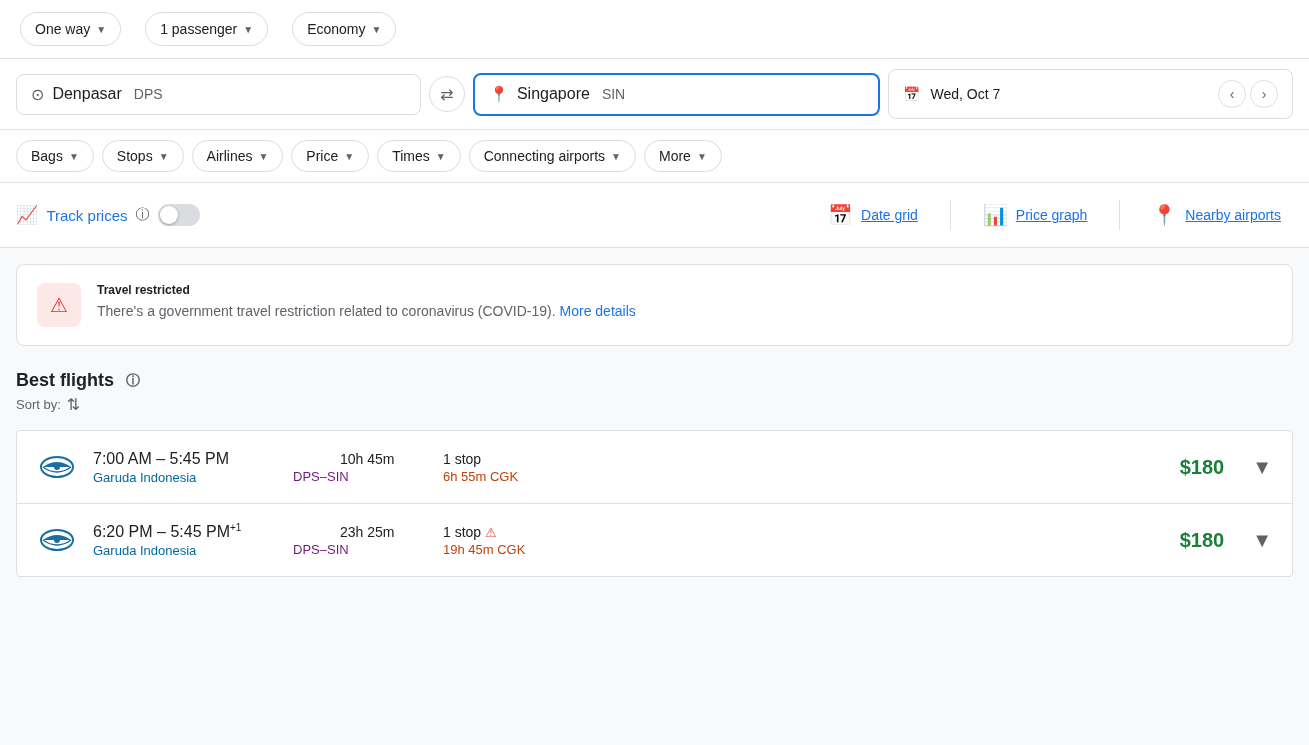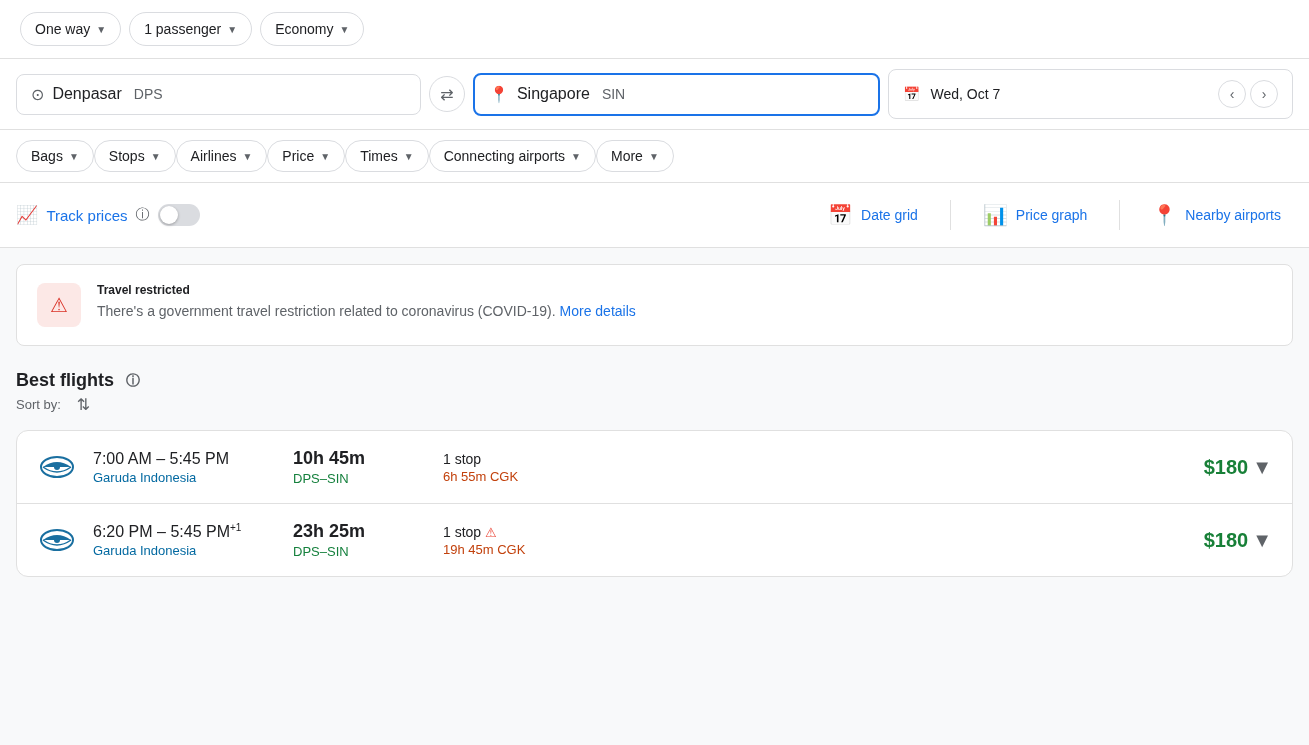--- a/index.html
+++ b/index.html
@@ -4,21 +4,21 @@
   <style>
     * { box-sizing: border-box; margin: 0; padding: 0; }
     body { font-family: 'Google Sans', Arial, sans-serif; font-size: 14px; background: #f8f9fa; color: #202124; }
 
     
     .top-bar {
       background: white;
       padding: 12px 20px;
       display: flex;
       align-items: center;
-      gap: 8px;
+      gap: 24px;
       border-bottom: 1px solid #e0e0e0;
     }
     .top-bar-btn {
       display: flex; align-items: center; gap: 6px;
       padding: 8px 14px; border: 1px solid #dadce0; border-radius: 20px;
       background: white; cursor: pointer; font-size: 14px; color: #202124;
     }
     .top-bar-btn .chevron { font-size: 10px; color: #5f6368; }
 
     
@@ -59,21 +59,21 @@
       background: white; cursor: pointer; display: flex; align-items: center; justify-content: center;
       font-size: 14px; color: #5f6368;
     }
 
     
     .filter-bar {
       background: white;
       padding: 10px 16px;
       display: flex;
       align-items: center;
-      gap: 0;
+      gap: 8px;
       border-bottom: 1px solid #e0e0e0;
       flex-wrap: wrap;
     }
     .filter-btn {
       display: flex; align-items: center; gap: 6px;
       padding: 7px 14px; border: 1px solid #dadce0; border-radius: 20px;
       background: white; cursor: pointer; font-size: 14px; color: #202124;
     }
     .filter-btn .chevron { font-size: 10px; color: #5f6368; }
 
@@ -98,21 +98,21 @@
       width: 18px; height: 18px; border-radius: 50%; background: white;
       position: absolute; top: 2px; left: 2px;
       box-shadow: 0 1px 3px rgba(0,0,0,0.3);
     }
     .track-right { margin-left: auto; display: flex; align-items: center; gap: 20px; }
     .track-option {
       display: flex; align-items: center; gap: 8px;
       cursor: pointer; padding: 6px 12px; border-radius: 20px;
     }
     .track-option .opt-icon { font-size: 20px; }
-    .track-option .opt-label { font-size: 14px; color: #1a73e8; font-weight: 500; }
+    .track-option .opt-label { font-size: 14px; color: #1a73e8; font-weight: 500; text-decoration: underline; }
     .divider-v { width: 1px; height: 30px; background: #e0e0e0; }
 
     
     .main { padding: 16px; }
 
     
     .alert {
       background: white; border: 1px solid #e0e0e0; border-radius: 8px;
       padding: 18px 20px; display: flex; align-items: flex-start; gap: 16px;
       margin-bottom: 20px;
@@ -123,48 +123,48 @@
     }
     .alert-icon { color: #d93025; font-size: 20px; }
     .alert-title { font-size: 12px; font-weight: 600; margin-bottom: 6px; }
     .alert-desc { font-size: 14px; color: #5f6368; }
     .alert-link { color: #1a73e8; text-decoration: none; }
 
     
     .section-header { padding: 4px 0 6px 0; }
     .section-title { font-size: 18px; font-weight: 600; display: flex; align-items: center; gap: 12px; }
     .section-sub { font-size: 13px; color: #5f6368; margin-top: 4px; display: flex; align-items: center; justify-content: space-between; }
-    .sort-by { display: flex; align-items: center; gap: 16px; color: #5f6368; }
+    .sort-by { display: flex; align-items: center; gap: 6px; color: #5f6368; }
     .sort-icon { font-size: 16px; cursor: pointer; color: #5f6368; }
 
     
-    .flight-list { background: white; border: 1px solid #e0e0e0; border-radius: 12px; overflow: hidden; margin-top: 10px; }
+    .flight-list { background: white; border: 1px solid #e0e0e0; border-radius: 4px; overflow: hidden; margin-top: 10px; }
     .flight-row {
       display: flex; align-items: center; padding: 16px 20px;
       border-bottom: 1px solid #e0e0e0; cursor: pointer;
     }
     .flight-row:last-child { border-bottom: none; justify-content: flex-end; }
     .airline-logo {
       width: 40px; height: 40px; flex-shrink: 0; margin-right: 16px;
       display: flex; align-items: center; justify-content: center;
     }
     .garuda-logo {
       width: 36px; height: 36px;
     }
     .flight-time-section { min-width: 180px; }
     .flight-time { font-size: 16px; font-weight: 500; }
     .flight-airline { font-size: 13px; color: #0369a1; margin-top: 2px; }
     .flight-duration-section { min-width: 130px; margin-left: 20px; }
-    .flight-duration { font-size: 18px; font-weight: 700; }
-    .flight-route { font-size: 13px; color: #15803d; margin-top: 2px; }
+    .flight-duration { font-size: 14px; font-weight: 400; margin-left: 47px; }
+    .flight-route { font-size: 13px; color: #701a75; margin-top: 2px; }
     .flight-stops-section { min-width: 160px; margin-left: 20px; }
     .flight-stops { font-size: 14px; font-weight: 500; }
     .flight-stop-detail { font-size: 13px; color: #c2410c; margin-top: 2px; }
     .warning-icon { color: #ea4335; font-size: 13px; }
-    .flight-price-section { margin-left: auto; display: flex; align-items: center; gap: 4px; }
+    .flight-price-section { margin-left: auto; display: flex; align-items: center; gap: 28px; }
     .flight-price { font-size: 20px; font-weight: 600; color: #188038; }
     .expand-btn { color: #5f6368; font-size: 20px; cursor: pointer; }
 
     
     sup { font-size: 10px; }
   </style>
 </head>
 <body>
 
 <div class="top-bar">

